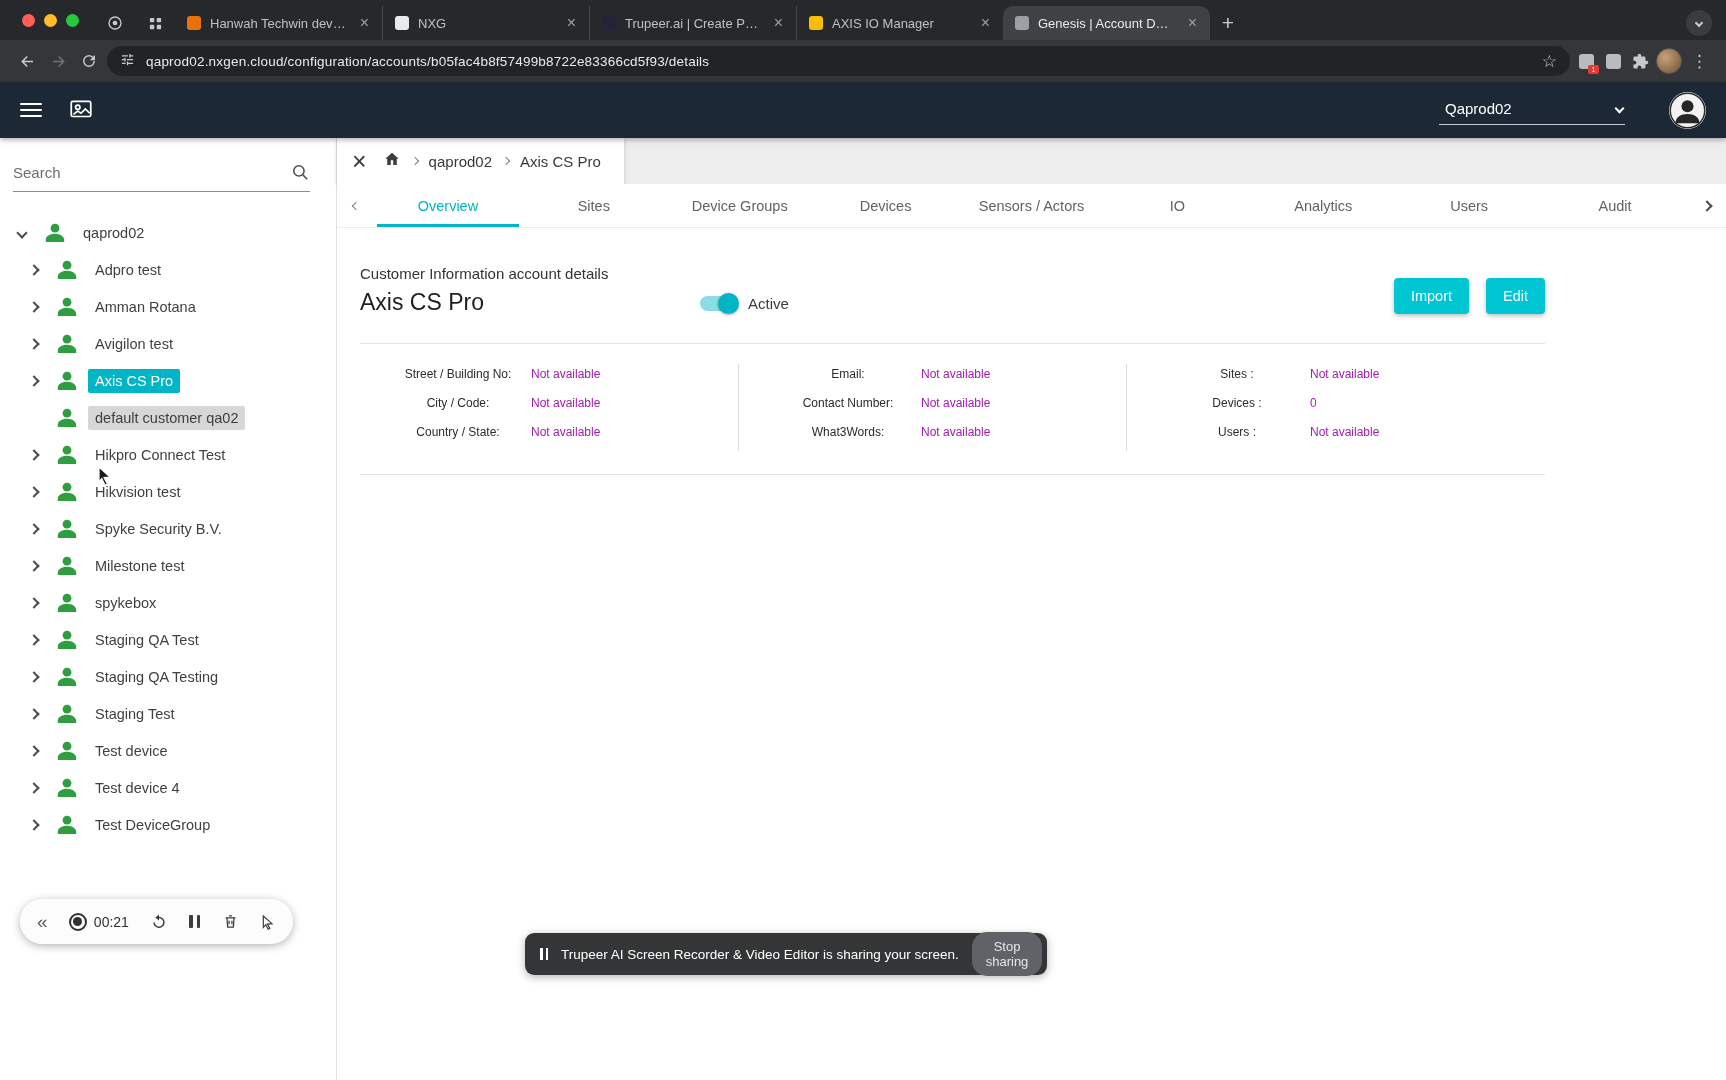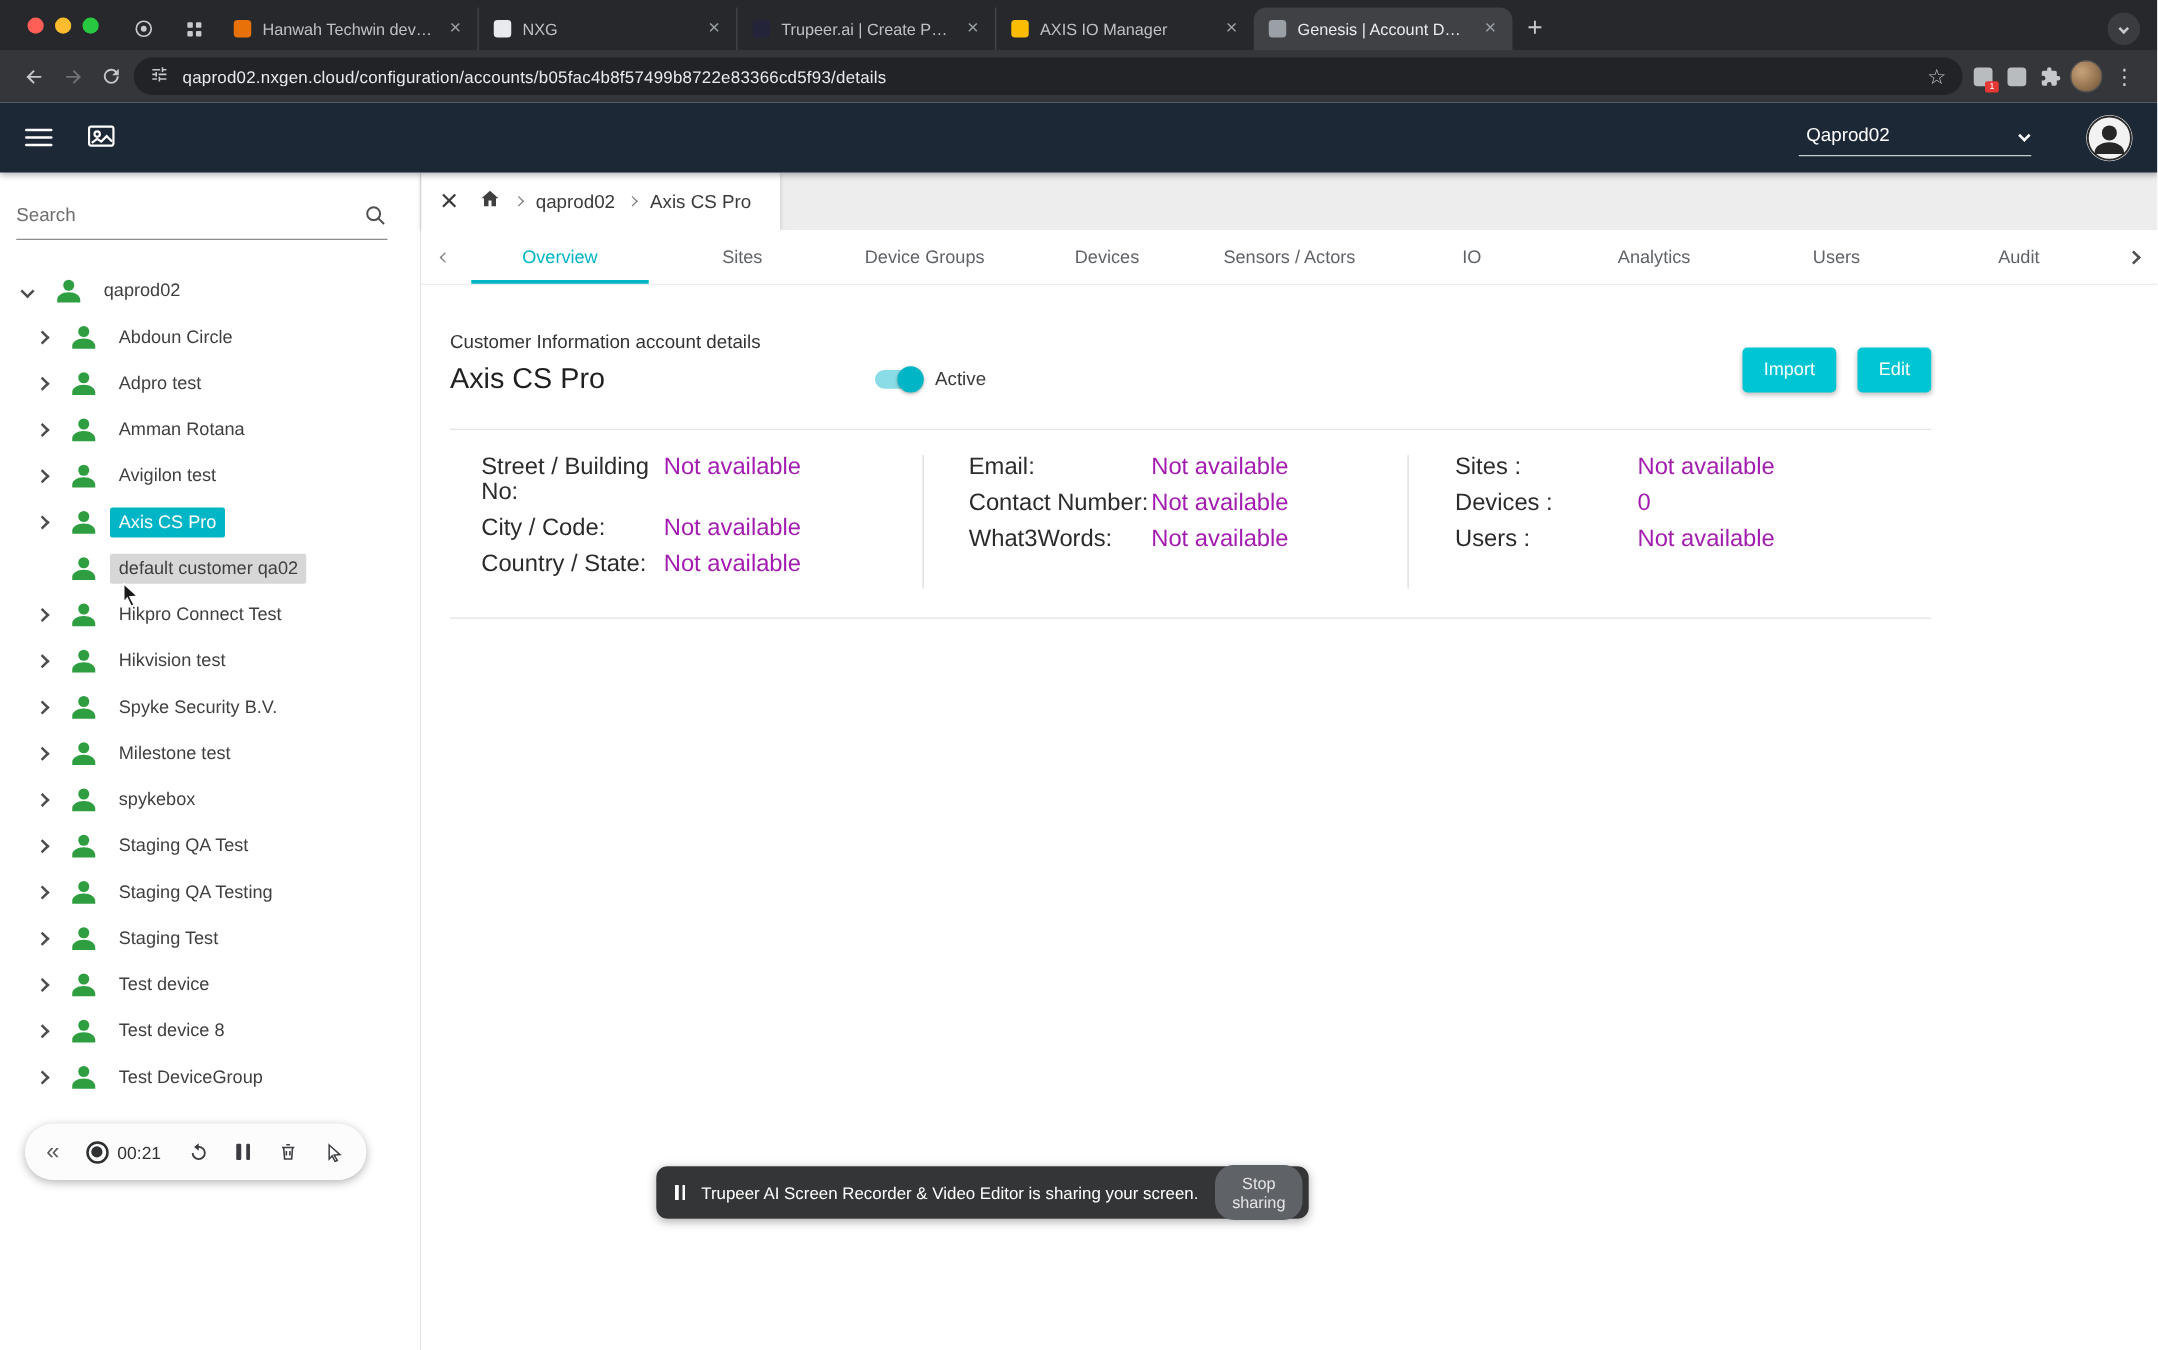--- a/index.html
+++ b/index.html
@@ -103,21 +103,21 @@
   .knob{position:absolute;right:-2px;top:-3px;width:21px;height:21px;border-radius:50%;background:var(--accent);box-shadow:0 1px 3px rgba(0,0,0,.35);}
   .tlab{font-size:15px;color:#3a3a3a;margin-left:11px;}
   .actions{margin-left:auto;display:flex;margin-bottom:2px;}
   .btn{height:36px;padding:0 17px;margin-left:17px;background:var(--accent-bright);color:#fff;border:none;border-radius:4px;font-size:14.5px;font-family:inherit;box-shadow:0 2px 4px rgba(0,0,0,.25);cursor:pointer;}
 
   .fields{display:flex;margin-top:27px;border-top:1px solid #e3e3e3;border-bottom:1px solid #e3e3e3;padding:20px 0 23px 0;}
   .fcol{padding-left:36px;}
   .fcol:first-child{width:378px;flex:none;padding-left:25px;}
   .fcol:nth-child(2){width:388px;flex:none;border-left:1px solid #dcdcdc;}
   .fcol:nth-child(3){flex:1;border-left:1px solid #dcdcdc;padding-left:37px;}
-  .frow{display:flex;margin-bottom:9px;font-size:19px;line-height:20px;}
+  .frow{display:flex;margin-bottom:9px;font-size:12px;line-height:20px;text-align:center;}
   .flabel{width:146px;flex:none;color:#2b2b2b;}
   .fvalue{color:#a21caf;}
 
   
   .sharebar{position:absolute;left:525px;top:933px;width:522px;height:42px;background:rgba(45,46,48,.97);border-radius:9px;display:flex;align-items:center;gap:13px;padding:0 15px;z-index:9;box-shadow:0 2px 8px rgba(0,0,0,.3);}
   .sharepause{display:flex;gap:3px;}
   .sharepause i{width:2.5px;height:12px;background:#fff;}
   .sharemsg{flex:1;color:#fff;font-size:13.5px;white-space:nowrap;}
   .stopbtn{background:#5f6368;color:#e5e5e5;border:none;border-radius:15px;padding:7px 14px;font-size:13px;font-family:inherit;cursor:pointer;}
   .hidelink{color:#fff;font-size:13.5px;text-decoration:underline;margin-left:4px;cursor:pointer;}
@@ -274,32 +274,20 @@
         <div class="trow">
           <span class="chevslot">
             <i class="chev right"></i>
           </span>
           <span class="person">
             <svg width="24" height="24" viewBox="0 0 24 24">
               <circle cx="12" cy="7.2" r="4.4" fill="var(--green)"></circle>
               <path d="M12 12.8c-5.2 0-9.2 2.6-9.2 5.8V21h18.4v-2.2c0-3.2-4-6-9.2-6z" fill="var(--green)"></path>
             </svg>
           </span>
-          <span class="tlabel">Abdoun Circle</span>
-        </div>
-        <div class="trow">
-          <span class="chevslot">
-            <i class="chev right"></i>
-          </span>
-          <span class="person">
-            <svg width="24" height="24" viewBox="0 0 24 24">
-              <circle cx="12" cy="7.2" r="4.4" fill="var(--green)"></circle>
-              <path d="M12 12.8c-5.2 0-9.2 2.6-9.2 5.8V21h18.4v-2.2c0-3.2-4-6-9.2-6z" fill="var(--green)"></path>
-            </svg>
-          </span>
           <span class="tlabel">Adpro test</span>
         </div>
         <div class="trow">
           <span class="chevslot">
             <i class="chev right"></i>
           </span>
           <span class="person">
             <svg width="24" height="24" viewBox="0 0 24 24">
               <circle cx="12" cy="7.2" r="4.4" fill="var(--green)"></circle>
               <path d="M12 12.8c-5.2 0-9.2 2.6-9.2 5.8V21h18.4v-2.2c0-3.2-4-6-9.2-6z" fill="var(--green)"></path>
@@ -452,21 +440,21 @@
         <div class="trow">
           <span class="chevslot">
             <i class="chev right"></i>
           </span>
           <span class="person">
             <svg width="24" height="24" viewBox="0 0 24 24">
               <circle cx="12" cy="7.2" r="4.4" fill="var(--green)"></circle>
               <path d="M12 12.8c-5.2 0-9.2 2.6-9.2 5.8V21h18.4v-2.2c0-3.2-4-6-9.2-6z" fill="var(--green)"></path>
             </svg>
           </span>
-          <span class="tlabel">Test device 8</span>
+          <span class="tlabel">Test device 4</span>
         </div>
         <div class="trow">
           <span class="chevslot">
             <i class="chev right"></i>
           </span>
           <span class="person">
             <svg width="24" height="24" viewBox="0 0 24 24">
               <circle cx="12" cy="7.2" r="4.4" fill="var(--green)"></circle>
               <path d="M12 12.8c-5.2 0-9.2 2.6-9.2 5.8V21h18.4v-2.2c0-3.2-4-6-9.2-6z" fill="var(--green)"></path>
             </svg>

